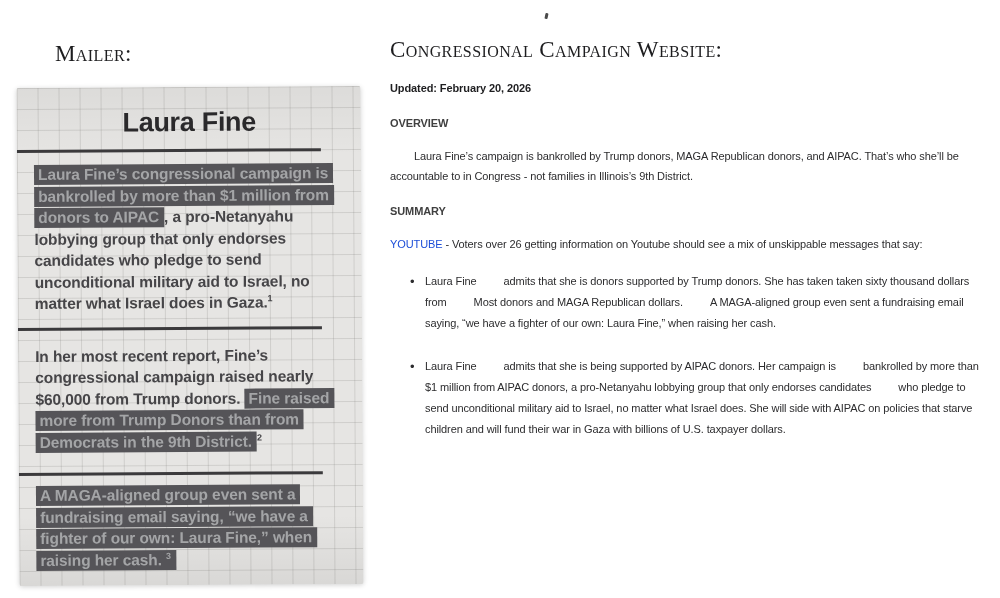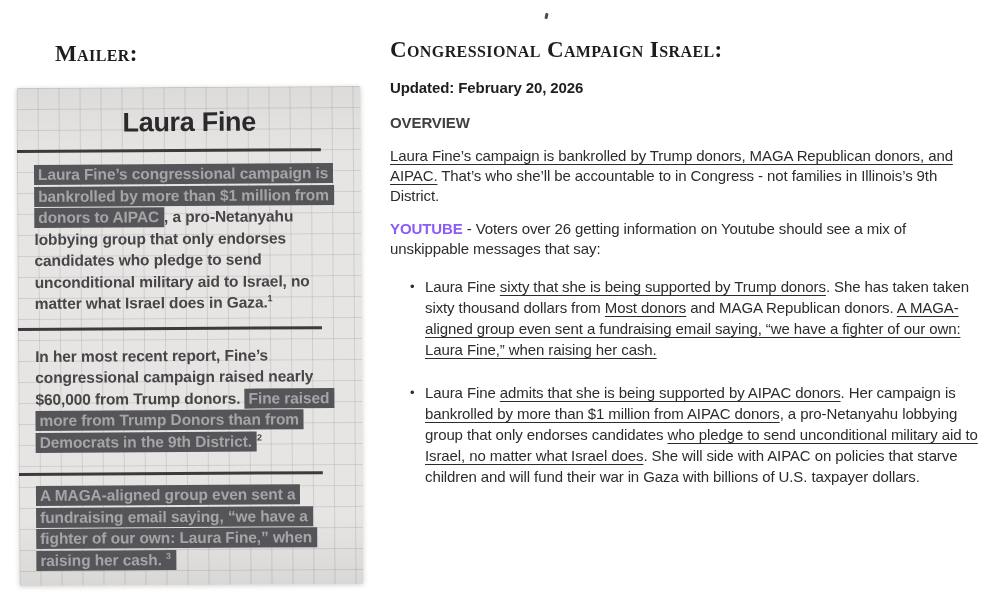--- a/index.html
+++ b/index.html
@@ -10,21 +10,21 @@
     font-family: "Liberation Sans", sans-serif;
     color: #2d2d2f;
     overflow: hidden;
   }
 
   
   .section-label {
     position: absolute;
     font-family: "Liberation Serif", serif;
     font-variant: small-caps;
-    font-weight: 700;
+    font-weight: 400;
     color: #1d1d1f;
     letter-spacing: 0.4px;
   }
   .mailer-label { left: 55px; top: 41px; font-size: 23px; }
   .website-label { left: 390px; top: 37px; font-size: 23px; }
 
   
   .speck {
     position: absolute; left: 545px; top: 13px;
     width: 3px; height: 6px; background: #4a4a4a;
@@ -86,40 +86,40 @@
     line-height: 0;
     font-weight: 700;
   }
   .hl sup { color: #a4a5a7; }
 
   
   .website-col {
     position: absolute;
     left: 390px; top: 78px;
     width: 598px;
-    font-size: 15px;
+    font-size: 11px;
     line-height: 20px;
     color: #2c2c2e;
     letter-spacing: -0.1px;
   }
   .w-updated {
     font-weight: 700;
     color: #1e1e20;
   }
   .w-heading {
     font-weight: 700;
     color: #404040;
     margin-top: 15px;
   }
   .w-para { margin-top: 13px; }
-  .w-bold { font-weight: 700; color: #8b5cf6; }
+  .w-bold { font-weight: 400; color: #1d4ed8; }
   .u {
-    text-decoration: underline;
     text-decoration-thickness: 1px;
     text-underline-offset: 2.5px;
+    margin-left: 24px;
   }
   .w-intro { margin-top: 17px; }
   .w-list {
     list-style: none;
     margin-top: 17px;
     padding-left: 35px;
   }
   .w-list li {
     position: relative;
     line-height: 21px;
@@ -145,28 +145,29 @@
 <div class="scan">
   <div class="m-title">Laura Fine</div>
   <hr class="m-rule r1">
   <p class="m-para p1"><span class="hl">Laura Fine’s congressional campaign is bankrolled by more than $1 million from donors to AIPAC</span><span>, a pro-Netanyahu lobbying group that only endorses candidates who pledge to send unconditional military aid to Israel, no matter what Israel does in Gaza.</span><sup>1</sup></p>
   <hr class="m-rule r2">
   <p class="m-para p2"><span>In her most recent report, Fine’s congressional campaign raised nearly $60,000 from Trump donors. </span><span class="hl">Fine raised more from Trump Donors than from Democrats in the 9th District.</span><sup>2</sup></p>
   <hr class="m-rule r3">
   <p class="m-para p3"><span class="hl"><span>A MAGA-aligned group even sent a fundraising email saying, “we have a fighter of our own: Laura Fine,” when raising her cash. </span><sup>3</sup></span></p>
 </div>
 
-<div class="section-label website-label">Congressional Campaign Israel:</div>
+<div class="section-label website-label">Congressional Campaign Website:</div>
 
 <div class="website-col">
   <div class="w-updated">Updated: February 20, 2026</div>
 
   <div class="w-heading">OVERVIEW</div>
   <p class="w-para"><span class="u">Laura Fine’s campaign is bankrolled by Trump donors, MAGA Republican donors, and AIPAC.</span><span> That’s who she’ll be accountable to in Congress - not families in Illinois’s 9th District.</span></p>
 
+  <div class="w-heading">SUMMARY</div>
   <p class="w-para"><span class="w-bold">YOUTUBE</span><span> - Voters over 26 getting information on Youtube should see a mix of unskippable messages that say:</span></p>
 
 
   <ul class="w-list">
-    <li><span>Laura Fine </span><span class="u">sixty that she is being supported by Trump donors</span><span>. She has taken taken sixty thousand dollars from </span><span class="u">Most donors</span><span> and MAGA Republican donors. </span><span class="u">A MAGA-aligned group even sent a fundraising email saying, “we have a fighter of our own: Laura Fine,” when raising her cash.</span></li>
+    <li><span>Laura Fine </span><span class="u">admits that she is donors supported by Trump donors</span><span>. She has taken taken sixty thousand dollars from </span><span class="u">Most donors</span><span> and MAGA Republican dollars. </span><span class="u">A MAGA-aligned group even sent a fundraising email saying, “we have a fighter of our own: Laura Fine,” when raising her cash.</span></li>
     <li><span>Laura Fine </span><span class="u">admits that she is being supported by AIPAC donors</span><span>. Her campaign is </span><span class="u">bankrolled by more than $1 million from AIPAC donors</span><span>, a pro-Netanyahu lobbying group that only endorses candidates </span><span class="u">who pledge to send unconditional military aid to Israel, no matter what Israel does</span><span>. She will side with AIPAC on policies that starve children and will fund their war in Gaza with billions of U.S. taxpayer dollars.</span></li>
   </ul>
 </div>
 
 </body></html>

